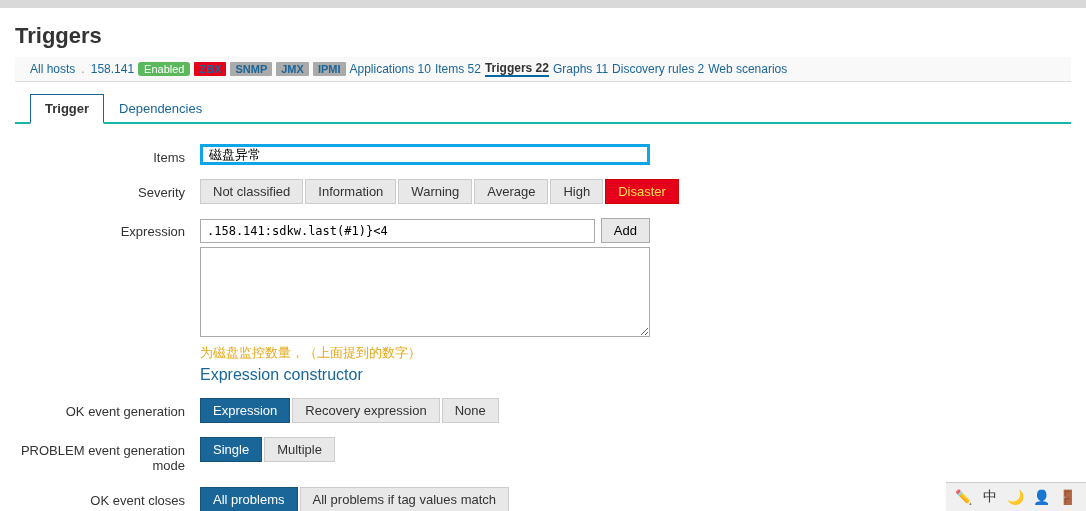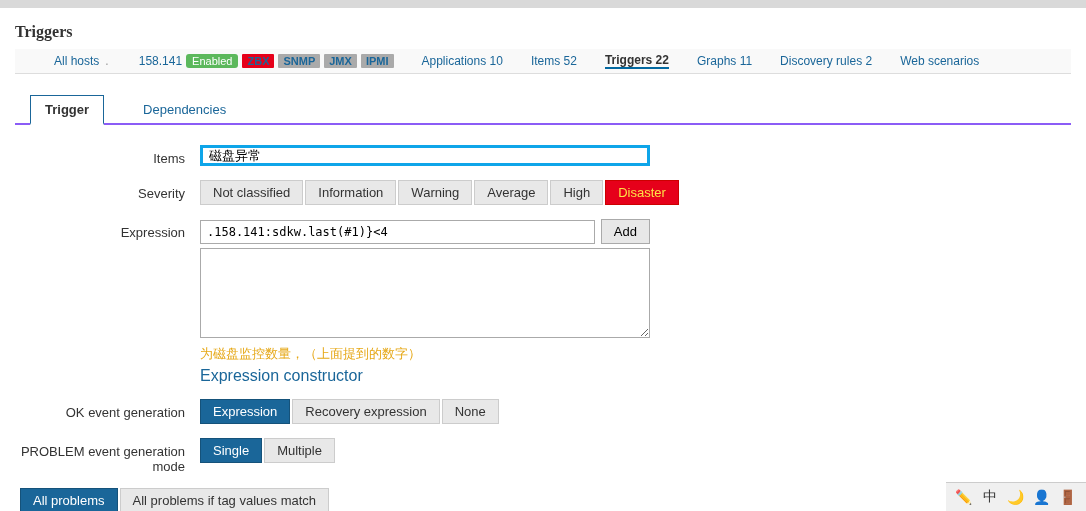--- a/index.html
+++ b/index.html
@@ -3,33 +3,33 @@
   <meta charset="utf-8">
   <style>
     * { box-sizing: border-box; margin: 0; padding: 0; }
     body { font-family: Arial, sans-serif; font-size: 13px; background: #f0f0f0; color: #333; }
 
     .top-bar { background: #d9d9d9; height: 8px; }
 
     .page-wrapper { background: #fff; min-height: 511px; }
 
     .page-header { padding: 10px 15px 5px; }
-    .page-title { font-size: 16px; font-weight: bold; color: #333; padding: 5px 0 8px; font-family: Liberation Serif, serif; }
+    .page-title { font-size: 22px; font-weight: bold; color: #333; padding: 5px 0 8px; }
 
     .host-nav { display: flex; align-items: center; padding: 4px 15px; background: #f9f9f9; border-bottom: 1px solid #ddd; flex-wrap: wrap; gap: 4px; font-size: 12px; }
     .host-nav a, .host-nav span { color: #1a6699; text-decoration: none; cursor: pointer; }
     .host-nav .separator { color: #999; margin: 0 2px; }
     .host-nav .enabled-badge { background: #5cb85c; color: #fff; padding: 1px 6px; border-radius: 3px; font-size: 11px; }
     .host-nav .protocol-badge { padding: 1px 5px; border-radius: 1px; font-size: 11px; font-weight: bold; }
     .zbx-badge { background: #e6001a; color: #fff; }
     .snmp-badge, .jmx-badge, .ipmi-badge { background: #aaa; color: #fff; }
-    .nav-link { color: #1a6699; text-decoration: none; cursor: pointer; margin-left: 24px; }
+    .nav-link { color: #1a6699; text-decoration: none; cursor: pointer; }
     .nav-link.active { color: #333; font-weight: bold; border-bottom: 2px solid #0369a1; }
 
-    .tabs { display: flex; border-bottom: 2px solid #8b5cf6; padding: 0 15px; margin-top: 21px; gap: 24px; }
+    .tabs { display: flex; border-bottom: 2px solid #14b8a6; padding: 0 15px; margin-top: 12px; }
     .tab { padding: 6px 14px; cursor: pointer; font-size: 13px; color: #1a6699; border: 1px solid transparent; border-bottom: none; margin-bottom: -2px; }
     .tab.active { background: #fff; border-color: #1a6699; color: #333; font-weight: bold; border-bottom: 2px solid #fff; }
 
     .form-area { padding: 15px 20px; }
 
     .form-row { display: flex; align-items: flex-start; margin-bottom: 14px; }
     .form-label { width: 180px; text-align: right; padding-right: 15px; padding-top: 6px; font-size: 13px; color: #333; flex-shrink: 0; }
 
     .name-input { width: 450px; padding: 0 6px; border: 3px solid #0ea5e9; font-size: 13px; }
 
@@ -131,20 +131,21 @@
 
     <div class="form-row">
       <div class="form-label">PROBLEM event generation mode</div>
       <div class="toggle-buttons">
         <button class="toggle-btn active">Single</button>
         <button class="toggle-btn">Multiple</button>
       </div>
     </div>
 
     <div class="form-row">
+      <div class="form-label">OK event closes</div>
       <div class="toggle-buttons">
         <button class="toggle-btn active">All problems</button>
         <button class="toggle-btn">All problems if tag values match</button>
       </div>
     </div>
 
   </div>
 </div>
 
 <div class="bottom-bar">

